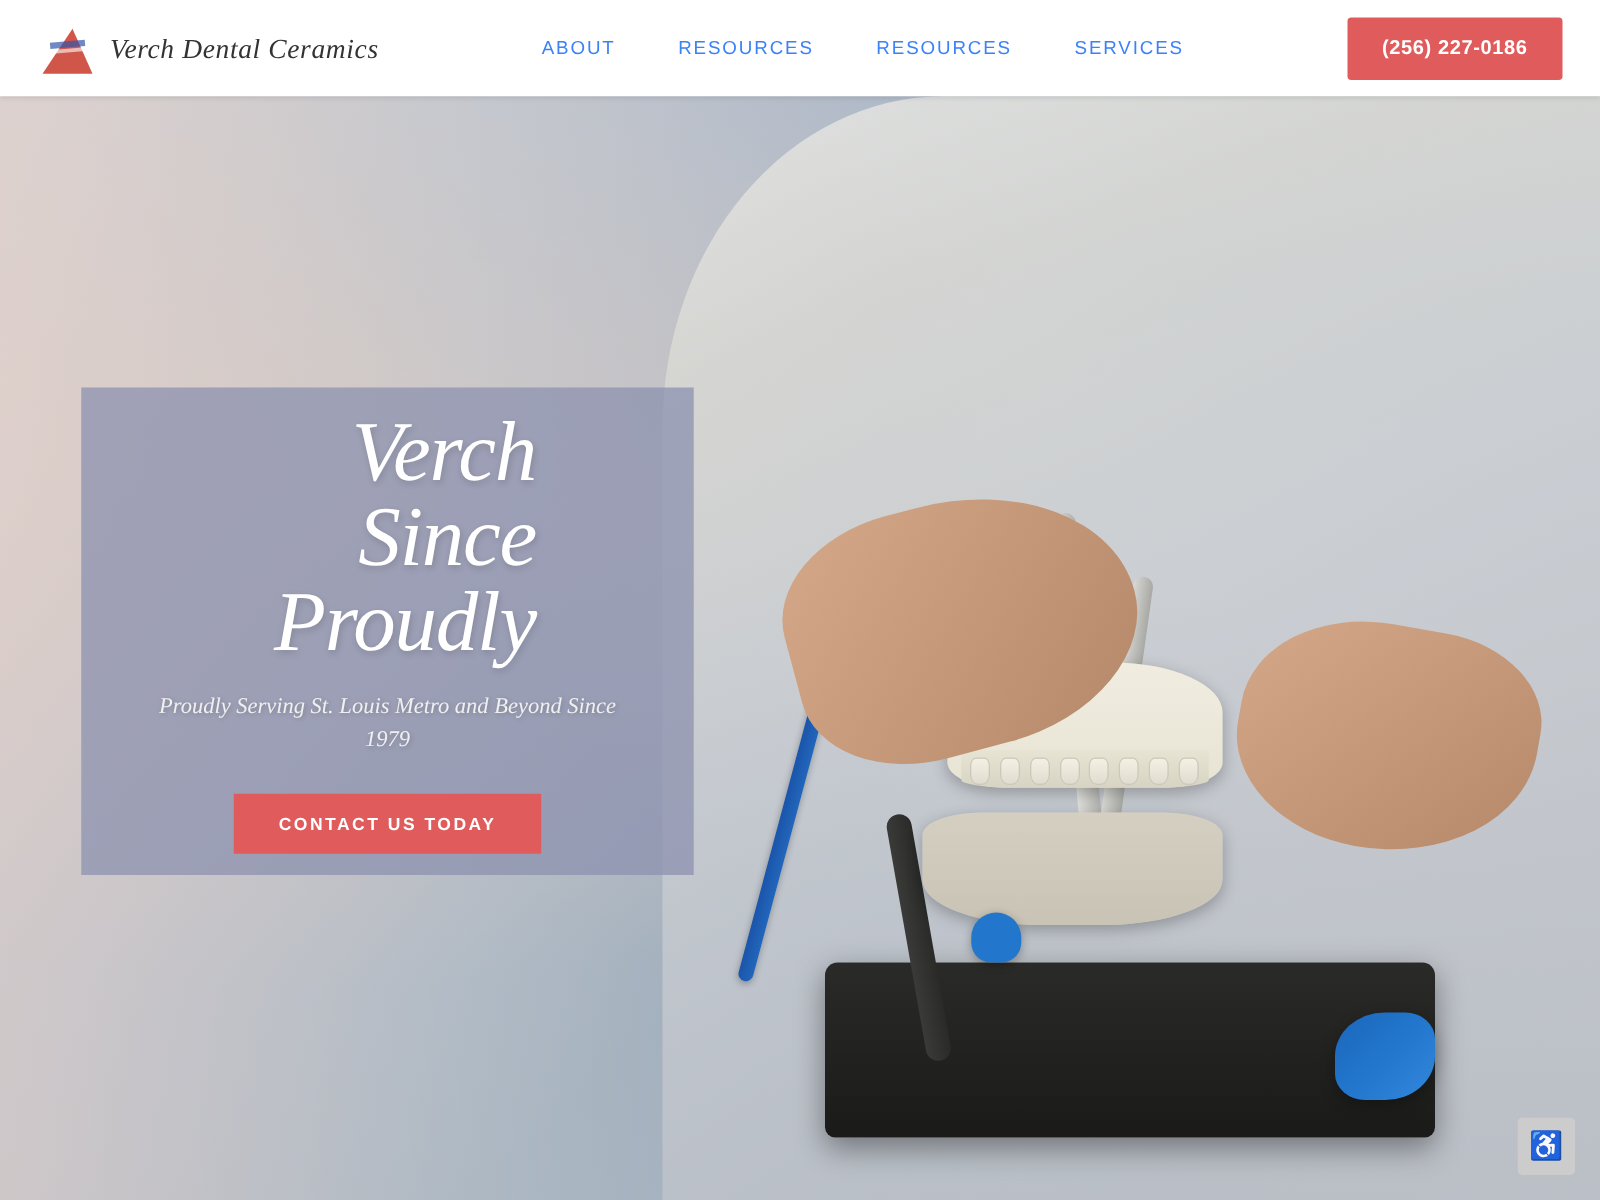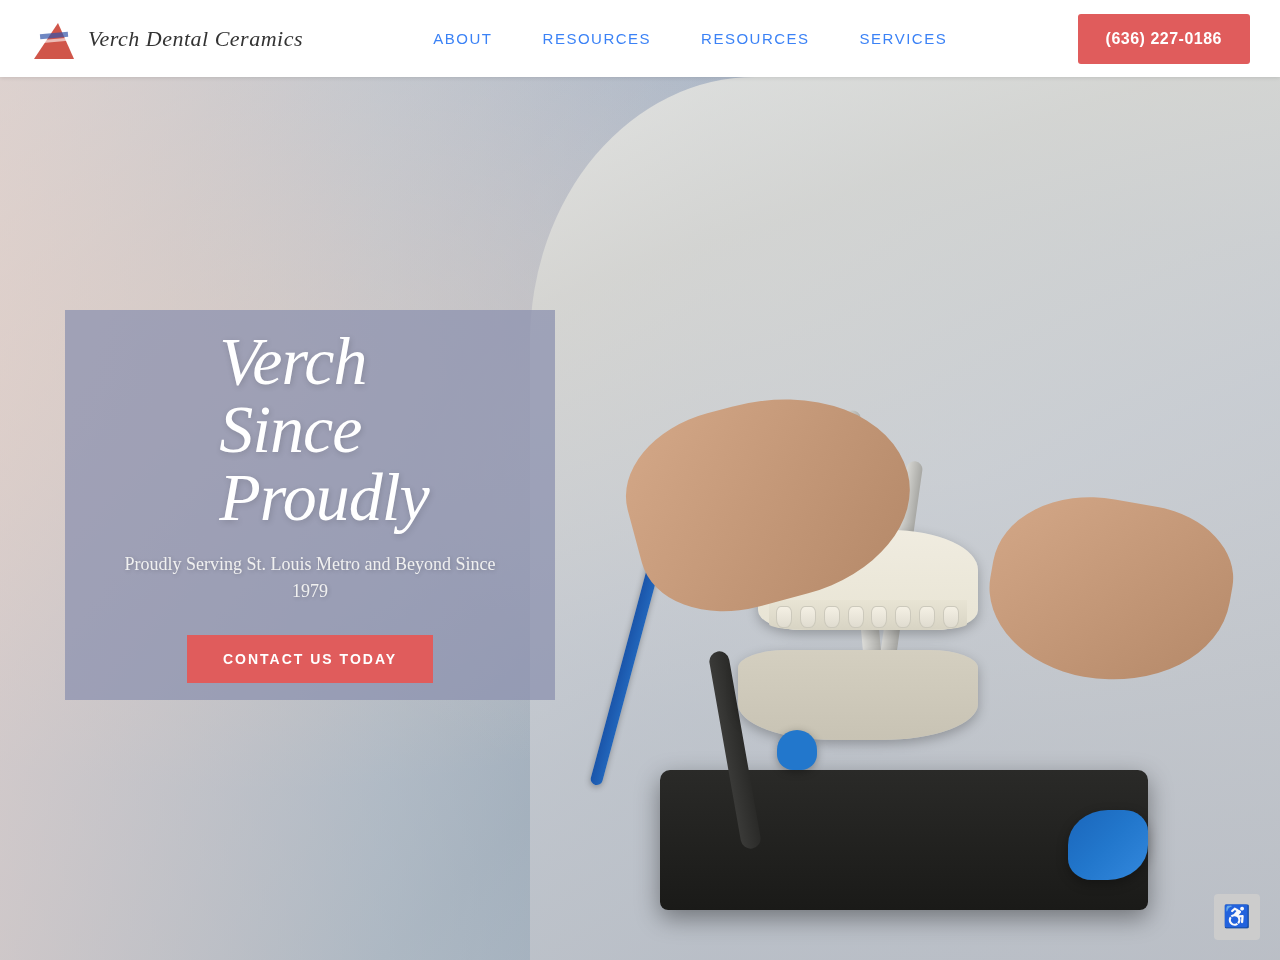--- a/index.html
+++ b/index.html
@@ -305,30 +305,31 @@
       gap: 20px;
       padding: 40px 50px;
       z-index: 10;
     }
 
     .hero-title {
       font-family: 'Georgia', cursive;
       font-size: 68px;
       font-style: italic;
       color: #ffffff;
-      text-align: left;
+      text-align: right;
       line-height: 1.0;
       letter-spacing: -1px;
       text-shadow: 1px 2px 6px rgba(0,0,0,0.15);
       margin-left: 28px;
     }
 
     .hero-subtitle {
       font-family: 'Georgia', serif;
       font-size: 18px;
+      font-style: italic;
       color: #f0f0f0;
       text-align: center;
       line-height: 1.5;
       text-shadow: 1px 1px 4px rgba(0,0,0,0.2);
     }
 
     .hero-cta {
       background: #e05c5c;
       color: #ffffff;
       border: none;
@@ -379,21 +380,21 @@
     <span class="logo-text">Verch Dental Ceramics</span>
   </div>
 
   <nav>
     <a>ABOUT</a>
     <a>RESOURCES</a>
     <a>RESOURCES</a>
     <a>SERVICES</a>
   </nav>
 
-  <button class="phone-btn">(636) 227-0186</button>
+  <button class="phone-btn">(256) 227-0186</button>
 </header>
 
 <div class="hero">
 
   <div class="hero-bg"></div>
 
   <div class="hero-scene">
     <div class="hero-scene-bg"></div>
 
     <div class="person-torso"></div>

